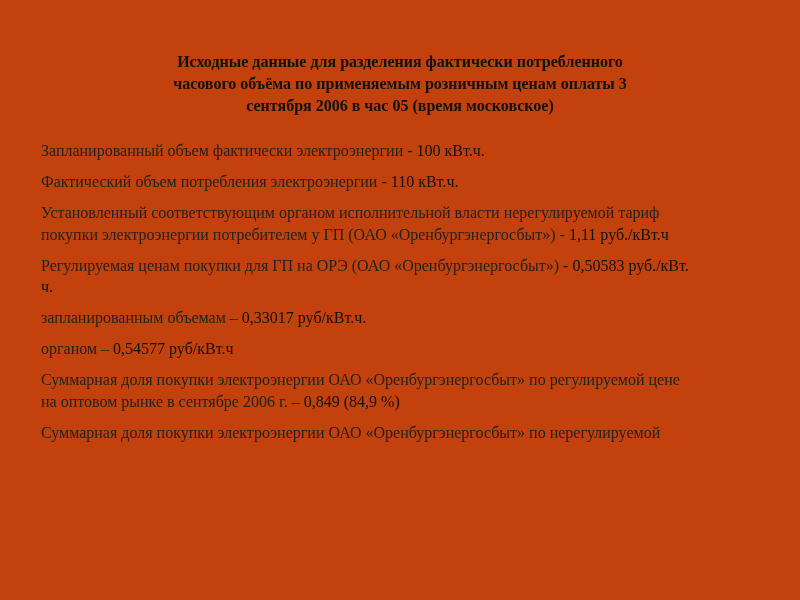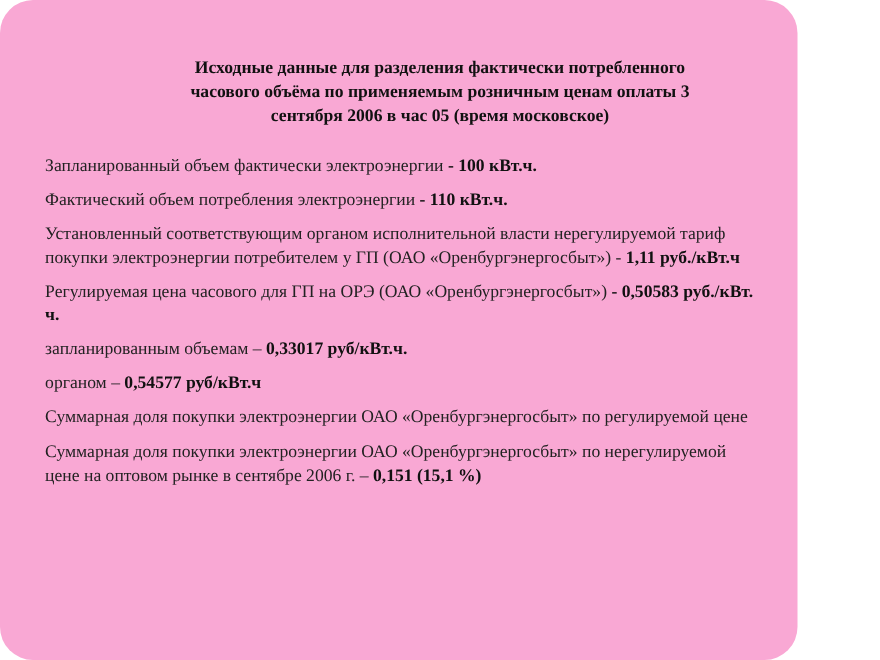--- a/index.html
+++ b/index.html
@@ -11,23 +11,22 @@
       width: 800px;
       height: 600px;
       position: relative;
       overflow: hidden;
       font-family: "Liberation Serif", "DejaVu Serif", serif;
       color: #1a1a1a;
     }
     .slide {
       position: absolute;
       left: 0; top: 0;
-      width: 725px; height: 600px;
-      background: #f9a8d4;
-      border-radius: 30px;
+      width: 800px; height: 600px;
+      background: #c2410c;
     }
     .title {
       position: absolute;
       left: 120px;
       top: 51px;
       width: 560px;
       text-align: center;
       font-weight: bold;
       font-size: 16px;
       line-height: 22px;
@@ -43,21 +42,21 @@
       line-height: 21.5px;
       color: #222222;
     }
     .para {
       margin: 0 0 9.5px 0;
     }
     .para .line {
       display: block;
       white-space: nowrap;
     }
-    .b { font-weight: bold; color: #111111; }
+    .b { font-weight: normal; color: #111111; }
   </style>
 </head>
 <body>
 
 <div class="slide">
 
   <div class="title">
     <span>Исходные данные  для разделения фактически потребленного</span>
     <span>часового объёма по применяемым розничным ценам оплаты 3</span>
     <span>сентября 2006 в час 05 (время московское)</span>
@@ -72,35 +71,35 @@
     <p class="para">
       <span class="line"><span>Фактический объем потребления электроэнергии </span><span class="b">- 110 кВт.ч.</span></span>
     </p>
 
     <p class="para">
       <span class="line"><span>Установленный соответствующим органом исполнительной власти нерегулируемой тариф</span><span class="b"></span></span>
       <span class="line"><span>покупки электроэнергии потребителем у ГП (ОАО «Оренбургэнергосбыт») -  </span><span class="b">1,11 руб./кВт.ч</span></span>
     </p>
 
     <p class="para">
-      <span class="line"><span>Регулируемая цена часового для ГП на ОРЭ (ОАО «Оренбургэнергосбыт») </span><span class="b">- 0,50583 руб./кВт.</span></span>
+      <span class="line"><span>Регулируемая ценам покупки для ГП на ОРЭ (ОАО «Оренбургэнергосбыт») </span><span class="b">- 0,50583 руб./кВт.</span></span>
       <span class="line"><span></span><span class="b">ч.</span></span>
     </p>
 
     <p class="para">
       <span class="line"><span>запланированным объемам – </span><span class="b">0,33017 руб/кВт.ч.</span></span>
     </p>
 
     <p class="para">
       <span class="line"><span>органом – </span><span class="b">0,54577 руб/кВт.ч</span></span>
     </p>
 
     <p class="para">
       <span class="line"><span>Суммарная доля покупки электроэнергии ОАО «Оренбургэнергосбыт» по регулируемой цене</span><span class="b"></span></span>
+      <span class="line"><span>на оптовом рынке в сентябре 2006 г. – </span><span class="b">0,849 (84,9 %)</span></span>
     </p>
 
     <p class="para">
       <span class="line"><span>Суммарная доля покупки электроэнергии ОАО «Оренбургэнергосбыт» по нерегулируемой</span><span class="b"></span></span>
-      <span class="line"><span>цене на оптовом рынке в сентябре 2006 г. – </span><span class="b">0,151 (15,1 %)</span></span>
     </p>
 
   </div>
 </div>
 
 </body></html>

